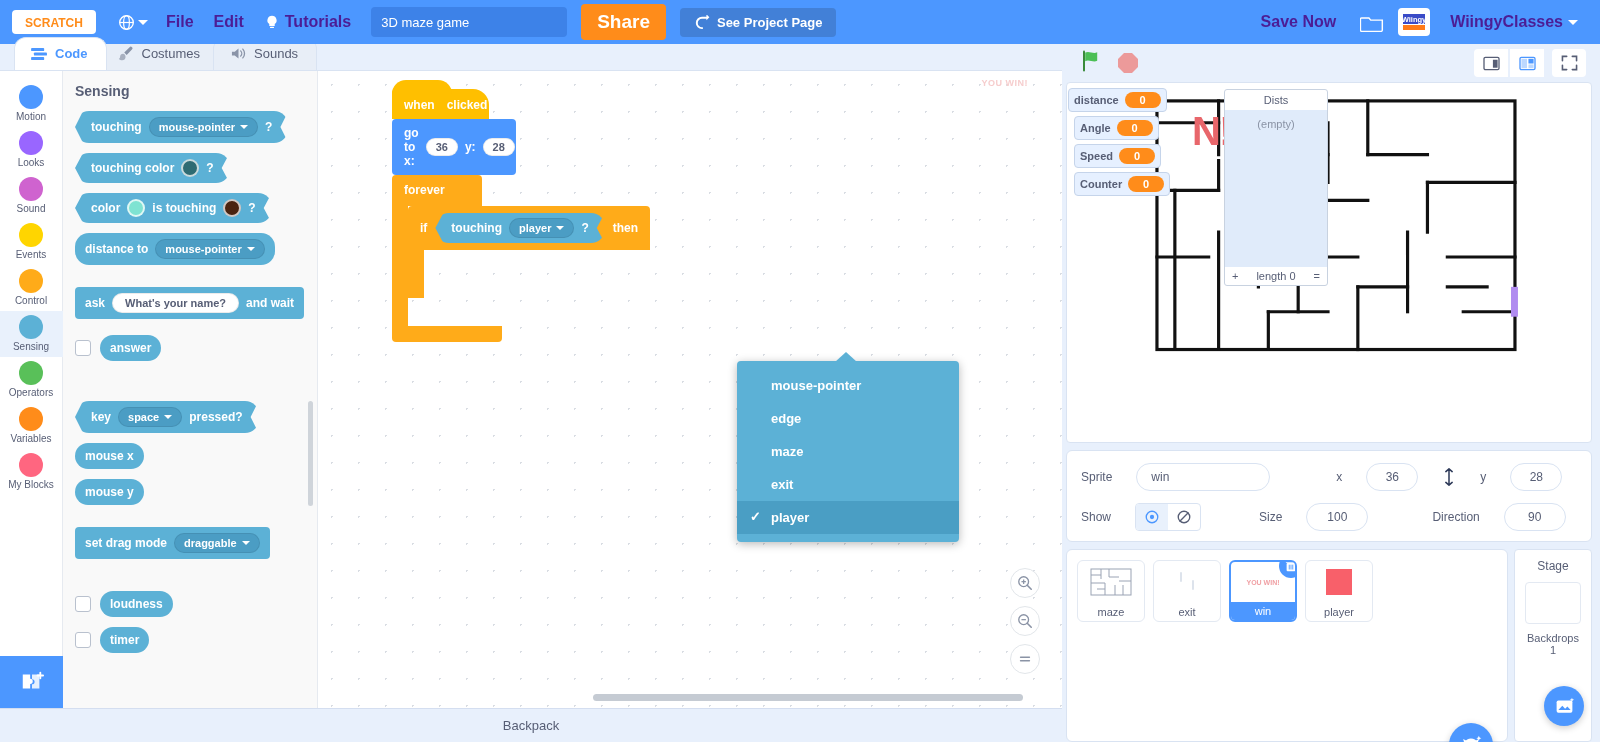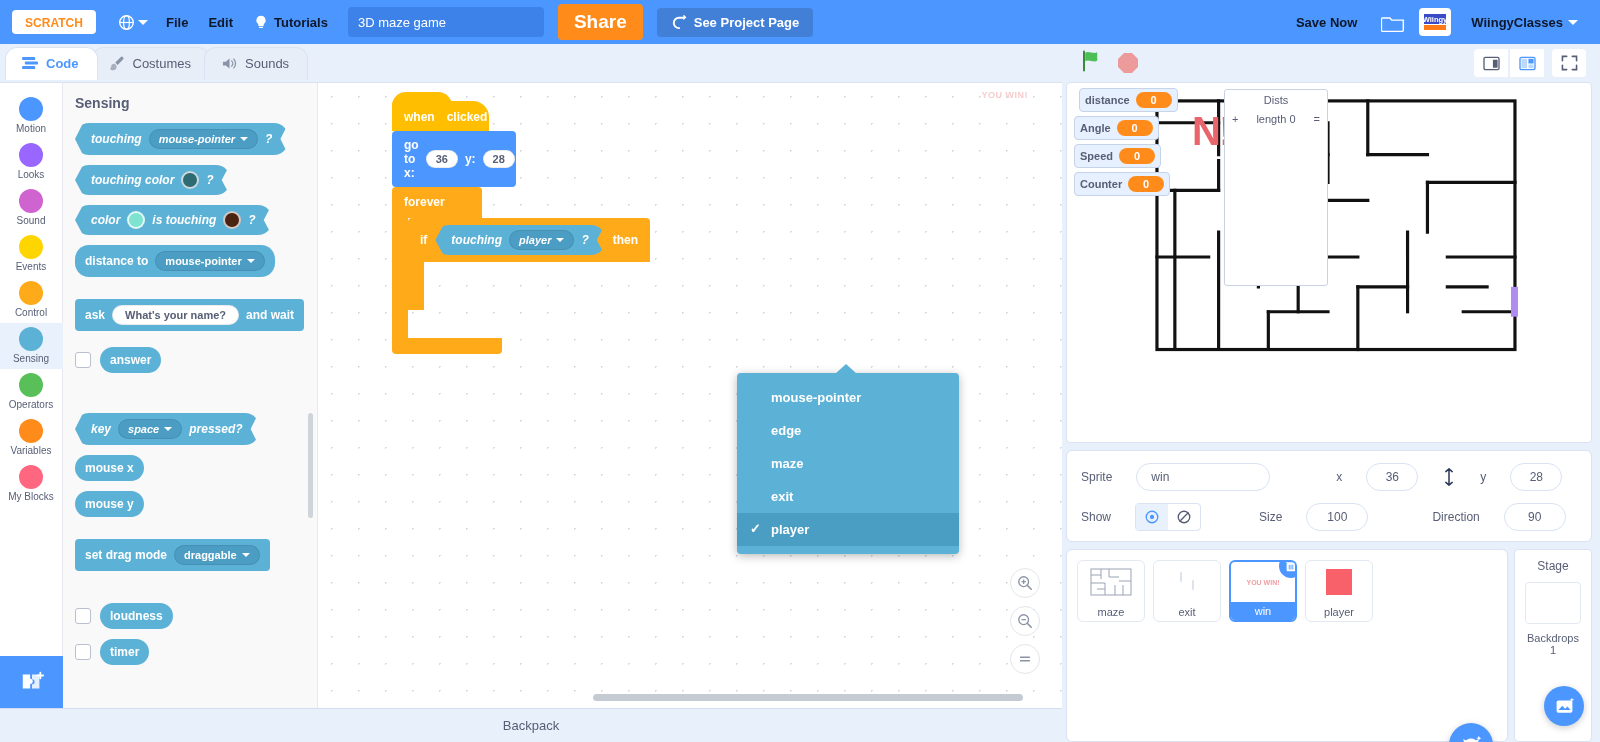--- a/index.html
+++ b/index.html
@@ -21,21 +21,21 @@
   .scratch-logo {
     width: 84px; height: 24px;
     background: #fff;
     border-radius: 4px;
     display: flex; align-items: center; justify-content: center;
     margin-right: 14px;
     overflow: hidden;
   }
   .scratch-logo svg { display: block; }
   .mb-item {
-    color: #0f172a; font-size: 13px; font-weight: bold;
+    color: #4c1d95; font-size: 16px; font-weight: bold;
     padding: 6px 10px; border-radius: 4px;
     display: flex; align-items: center; gap: 5px;
     white-space: nowrap;
     cursor: pointer;
   }
   .globe-wrap { display: flex; align-items: center; gap: 3px; padding: 6px 8px; }
   .caret-down {
     width: 0; height: 0;
     border-left: 5px solid transparent;
     border-right: 5px solid transparent;
@@ -83,23 +83,23 @@
     background: #e8f0fc;
   }
   .left-col {
     width: 1062px; height: 100%;
     display: flex; flex-direction: column;
     background: #e8f0fc;
   }
 
   
   .tabs {
-    height: 38px; display: flex;
-    align-items: center; gap: 0;
-    padding-left: 5px;
+    height: 26px; display: flex;
+    align-items: flex-end; gap: 0;
+    padding-left: 14px;
     background: #e8f0fc;
   }
   .tab {
     display: flex; align-items: center; gap: 7px;
     padding: 8px 18px 9px 16px;
     background: #e8eef7;
     border-radius: 12px 12px 0 0;
     font-size: 13px; color: #575e75;
     border: 1px solid #d9e3f2; border-bottom: none;
     margin-right: -6px;
@@ -163,21 +163,20 @@
     display: inline-flex; align-items: center;
     background: #5cb1d6; color: #fff;
     font-size: 12px; font-weight: bold;
     padding: 6px 10px; gap: 7px;
     position: relative;
   }
   .blk.bool {
     border-radius: 14px;
     clip-path: polygon(8px 0, 100% 0, calc(100% - 8px) 50%, 100% 100%, 8px 100%, 0 50%);
     padding: 6px 16px;
-    font-style: italic;
   }
   .blk.round { border-radius: 14px; }
   .blk.stack { border-radius: 4px; }
   .inset {
     background: #4b9dc4; border-radius: 12px;
     padding: 3px 9px; font-size: 11px;
     display: inline-flex; align-items: center; gap: 5px;
     border: 1px solid rgba(0,0,0,.08);
   }
   .inset.white { background: #fff; color: #575e75; border-radius: 12px; padding: 3px 12px; }
@@ -822,39 +821,42 @@
           <path d="M200 230 L260 230"></path>
           <path d="M200 230 L200 268"></path>
           <path d="M396 230 L448 230"></path>
           <path d="M240 118 L300 118"></path>
         </g>
         <rect x="444" y="205" width="7" height="30" fill="#b18cf0"></rect>
       </svg>
 
       <div style="position:absolute;left:125px;top:26px;font-size:40px;font-weight:bold;color:#e8666b;letter-spacing:-2px">N!!!</div>
 
-      <div class="monitor" style="left:12px;top:5px">
+      <div class="monitor" style="left:1px;top:5px">
         <span>distance</span>
         <span class="mon-val">0</span>
       </div>
       <div class="monitor" style="left:7px;top:33px">
         <span>Angle</span>
         <span class="mon-val">0</span>
       </div>
       <div class="monitor" style="left:7px;top:61px">
         <span>Speed</span>
         <span class="mon-val">0</span>
       </div>
       <div class="monitor" style="left:7px;top:89px">
         <span>Counter</span>
         <span class="mon-val">0</span>
       </div>
 
       <div class="list-monitor" style="left:157px;top:6px;height:197px">
         <div class="lm-head">Dists</div>
+        <div class="lm-body">
+          <span>(empty)</span>
+        </div>
         <div class="lm-foot">
           <span>+</span>
           <span>length 0</span>
           <span>=</span>
         </div>
       </div>
     </div>
 
     <div class="sprite-panel">
       <div class="sp-row">

